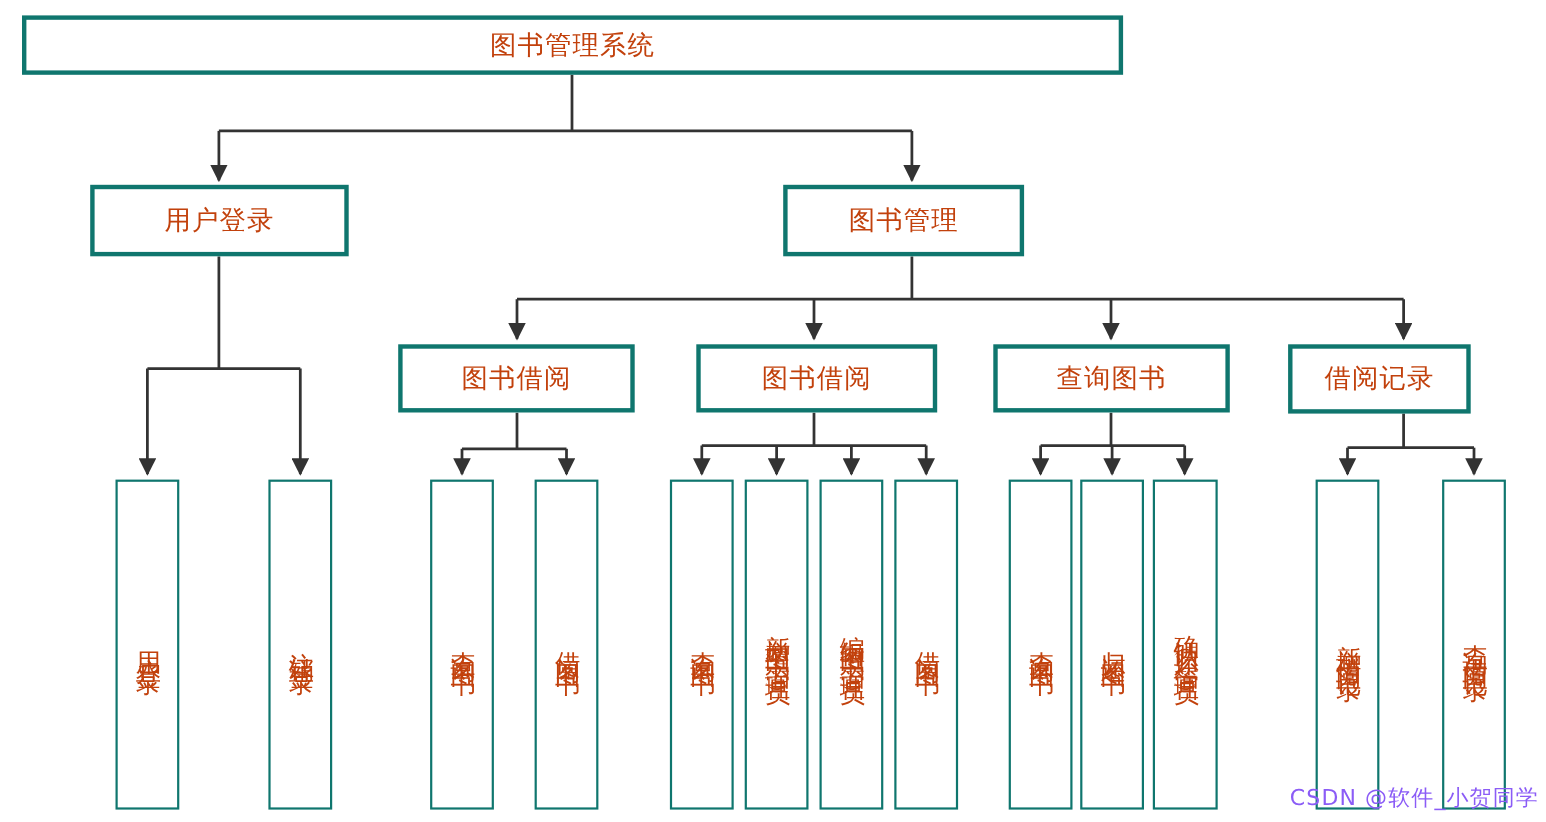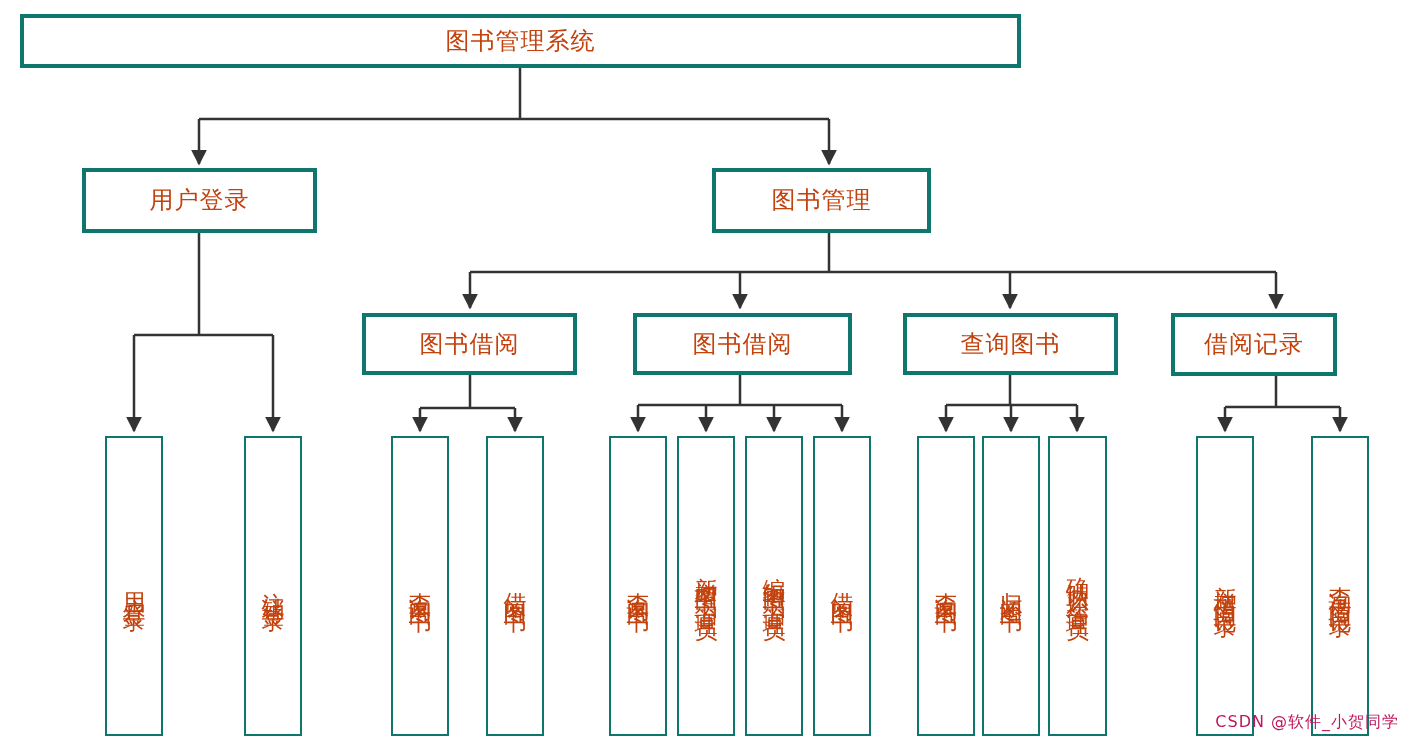--- a/index.html
+++ b/index.html
@@ -48,22 +48,22 @@
     font-size: 23px;
     letter-spacing: 6px;
     line-height: 1;
     white-space: normal;
   }
   .watermark {
     position: absolute;
     top: 712px;
     right: 6px;
     z-index: 2;
-    color: #be185d;
-    font-size: 16px;
+    color: #8b5cf6;
+    font-size: 20px;
     letter-spacing: 1px;
     white-space: nowrap;
   }
 </style>
 </head>
 <body>
 
 <div class="canvas">
 
   <svg class="connectors" viewBox="0 0 1405 747" xmlns="http://www.w3.org/2000/svg">

